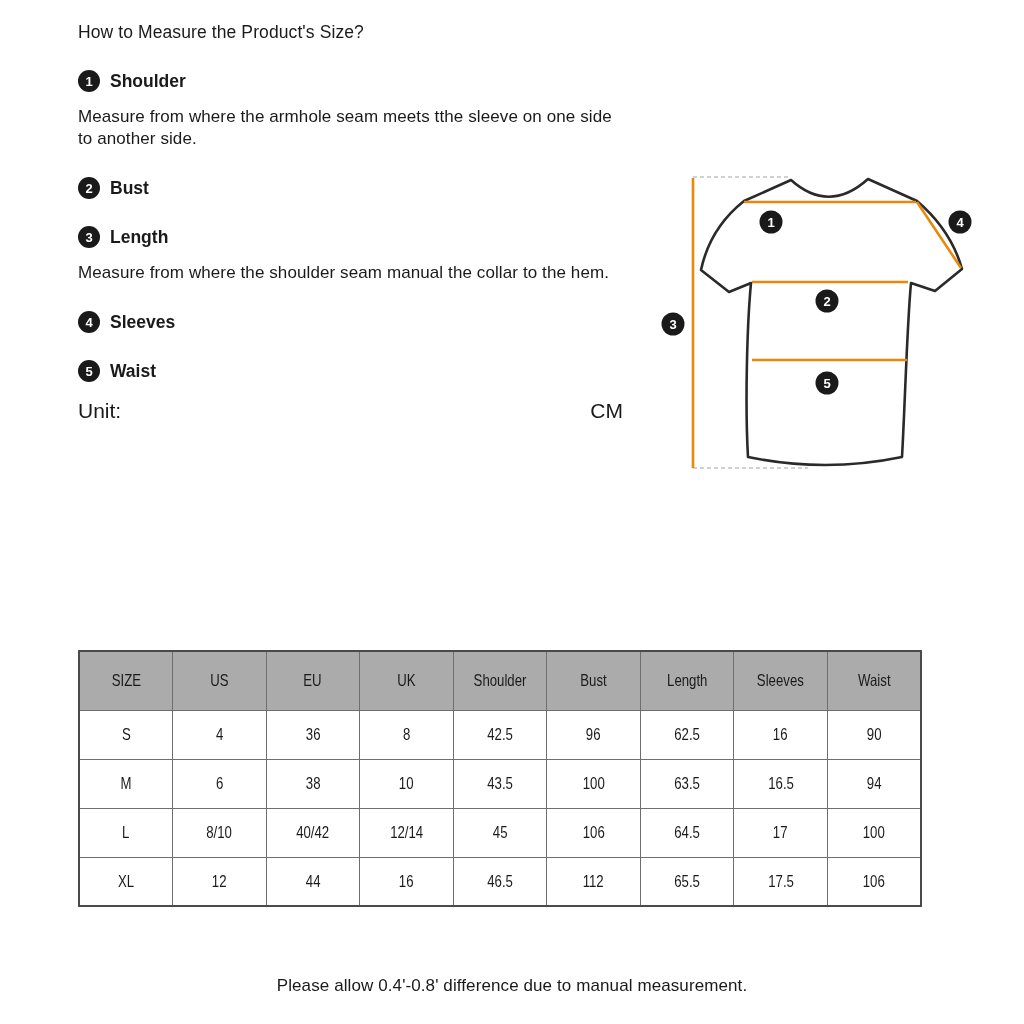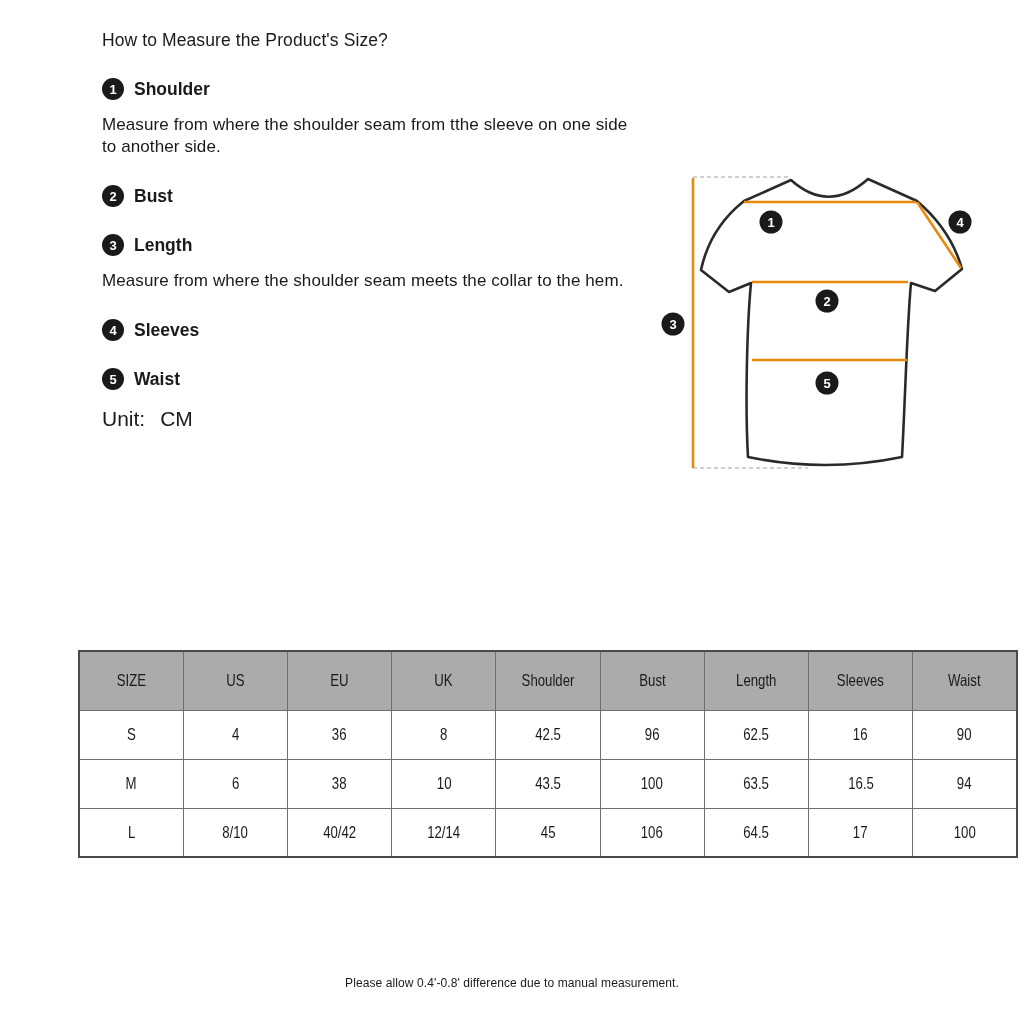--- a/index.html
+++ b/index.html
@@ -14,23 +14,22 @@
     background: #ffffff;
     font-family: "Liberation Sans", sans-serif;
     color: var(--ink);
     position: relative;
     overflow: hidden;
   }
 
   
   .content {
     position: absolute;
-    left: 78px; top: 30px;
+    left: 78px; top: 22px;
     width: 545px;
-    margin-left: 24px;
   }
   .page-title {
     font-size: 17.5px;
     font-weight: 500;
     letter-spacing: 0.1px;
   }
   .sec-head {
     display: flex;
     align-items: center;
     gap: 10px;
@@ -58,39 +57,40 @@
     line-height: 22px;
     max-width: 540px;
     letter-spacing: 0.1px;
   }
   .unit-row {
     margin-top: 17px;
     display: flex;
     gap: 15px;
     font-size: 21px;
     font-weight: 500;
+    justify-content: space-between;
   }
 
   
   .diagram {
     position: absolute;
     left: 650px; top: 160px;
     width: 360px; height: 330px;
   }
   .outline { fill: #ffffff; stroke: #2A2A2A; stroke-width: 2.6; stroke-linejoin: round; }
   .m-line  { stroke: var(--accent); stroke-width: 2.6; fill: none; }
   .dash    { stroke: #C2C2C2; stroke-width: 1.5; stroke-dasharray: 4 3; fill: none; }
   .marker-dot  { fill: #1A1A1A; }
   .marker-num  { fill: #ffffff; font-family: "Liberation Sans", sans-serif; font-size: 13px; font-weight: bold; text-anchor: middle; }
 
   
   .size-table {
     position: absolute;
     left: 78px; top: 650px;
-    width: 940px;
+    width: 844px;
     border-collapse: collapse;
     table-layout: fixed;
     border: 2px solid #4A4A4A;
   }
   .size-table th, .size-table td {
     border: 1px solid #6E6E6E;
     text-align: center;
     vertical-align: middle;
     padding: 0;
   }
@@ -109,51 +109,51 @@
     font-weight: 500;
     letter-spacing: 0;
     white-space: nowrap;
   }
 
   .footer-note {
     position: absolute;
     left: 0; right: 0;
     top: 976px;
     text-align: center;
-    font-size: 12px;
+    font-size: 17px;
     letter-spacing: 0.1px;
   }
 </style>
 </head>
 <body>
 
 <div class="content">
   <div class="page-title">How to Measure the Product's Size?</div>
 
   <div>
     <div class="sec-head">
       <span class="badge">1</span>
       <span class="sec-label">Shoulder</span>
     </div>
-    <p class="sec-desc">Measure from where the shoulder seam from tthe sleeve on one side to another side.</p>
+    <p class="sec-desc">Measure from where the armhole seam meets tthe sleeve on one side to another side.</p>
   </div>
 
   <div>
     <div class="sec-head">
       <span class="badge">2</span>
       <span class="sec-label">Bust</span>
     </div>
   </div>
 
   <div>
     <div class="sec-head">
       <span class="badge">3</span>
       <span class="sec-label">Length</span>
     </div>
-    <p class="sec-desc">Measure from where the shoulder seam meets the collar to the hem.</p>
+    <p class="sec-desc">Measure from where the shoulder seam manual the collar to the hem.</p>
   </div>
 
   <div>
     <div class="sec-head">
       <span class="badge">4</span>
       <span class="sec-label">Sleeves</span>
     </div>
   </div>
 
   <div>
@@ -254,16 +254,27 @@
         <td><span class="cond">L</span></td>
         <td><span class="cond">8/10</span></td>
         <td><span class="cond">40/42</span></td>
         <td><span class="cond">12/14</span></td>
         <td><span class="cond">45</span></td>
         <td><span class="cond">106</span></td>
         <td><span class="cond">64.5</span></td>
         <td><span class="cond">17</span></td>
         <td><span class="cond">100</span></td>
       </tr>
+      <tr>
+        <td><span class="cond">XL</span></td>
+        <td><span class="cond">12</span></td>
+        <td><span class="cond">44</span></td>
+        <td><span class="cond">16</span></td>
+        <td><span class="cond">46.5</span></td>
+        <td><span class="cond">112</span></td>
+        <td><span class="cond">65.5</span></td>
+        <td><span class="cond">17.5</span></td>
+        <td><span class="cond">106</span></td>
+      </tr>
     </tbody>
 </table>
 
 <div class="footer-note">Please allow 0.4'-0.8' difference due to manual measurement.</div>
 
 </body></html>

